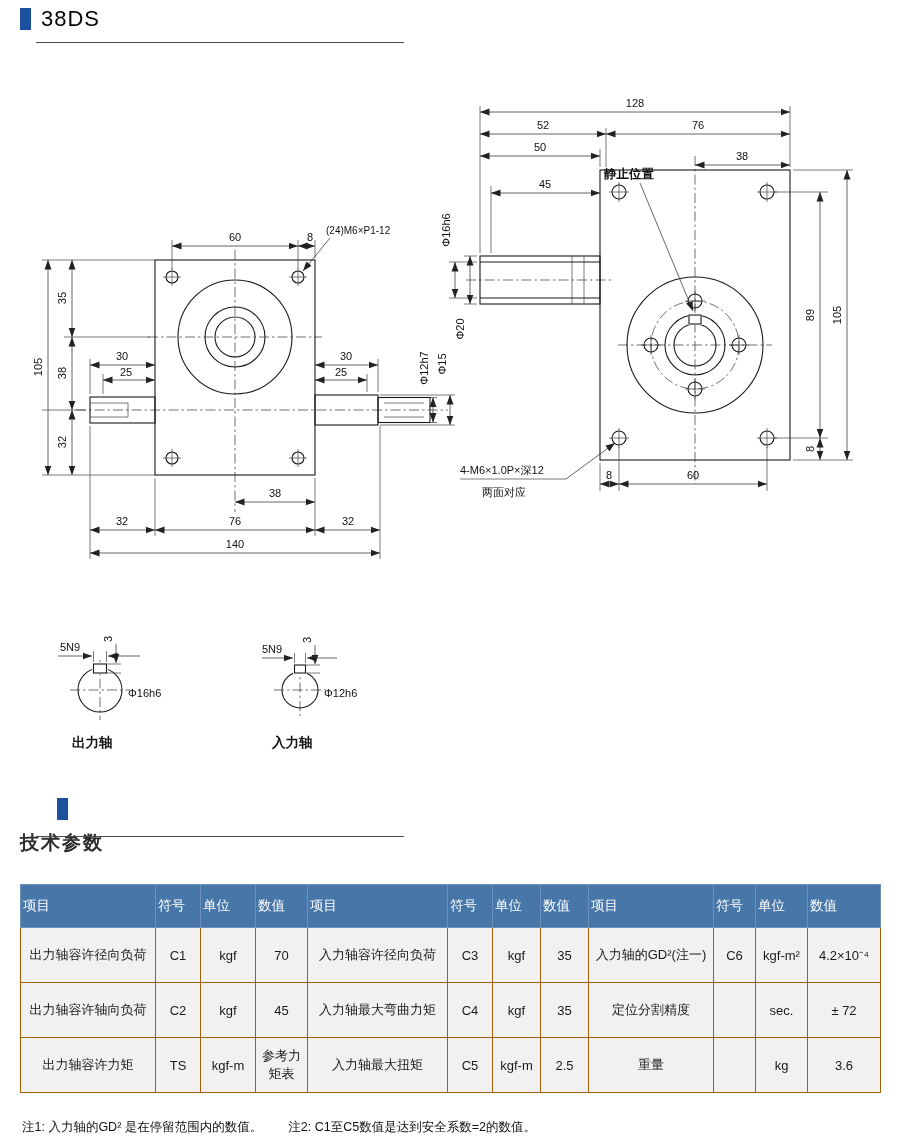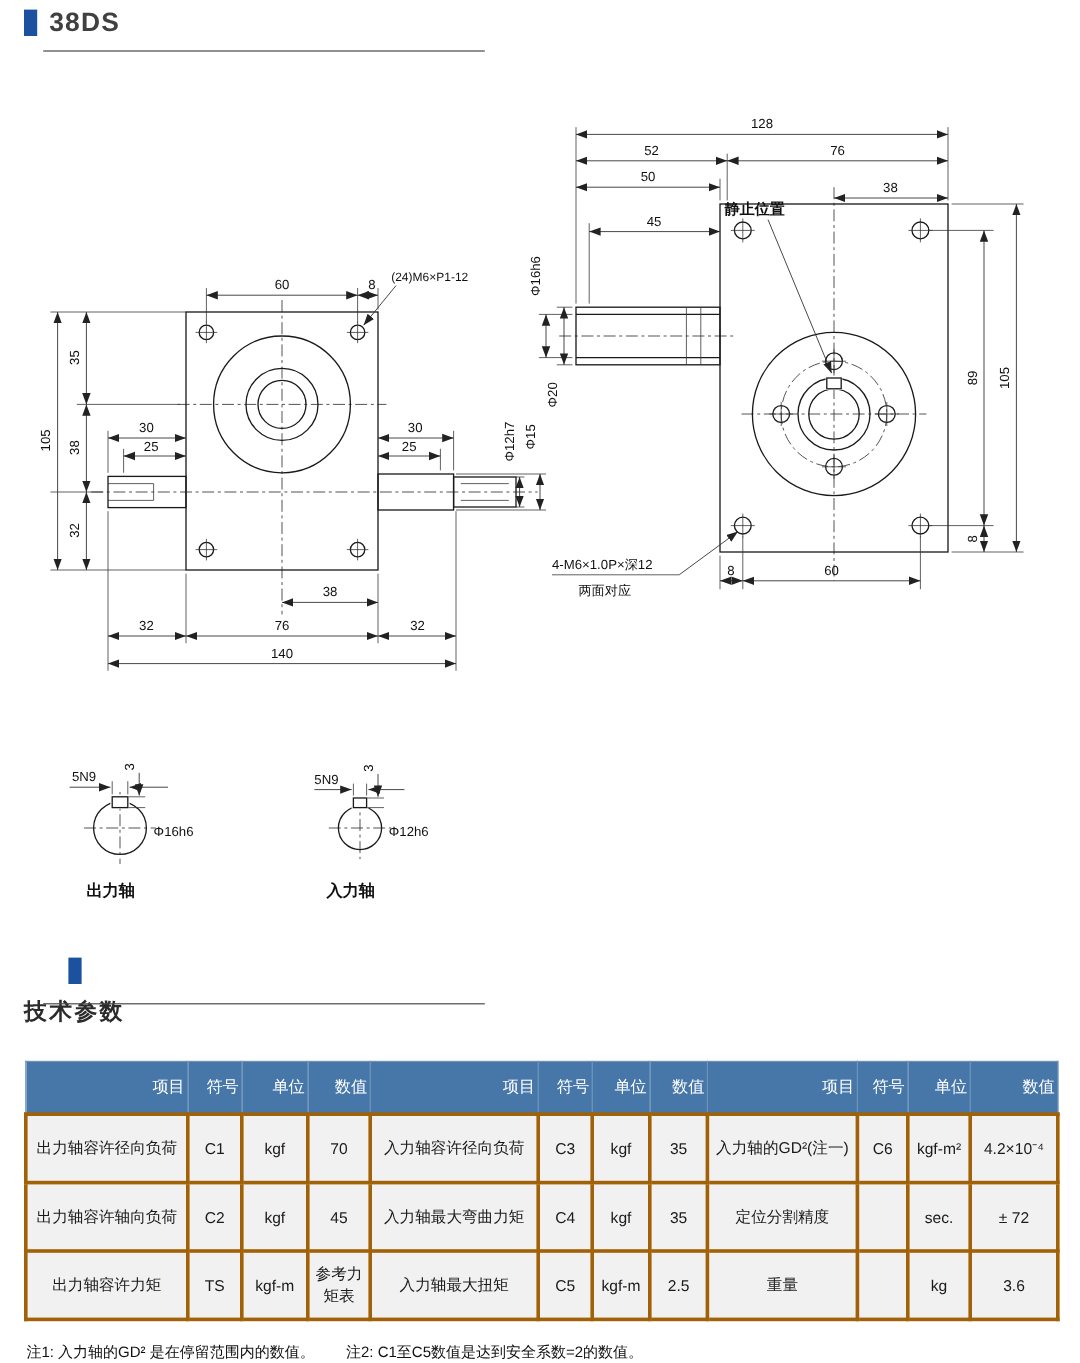--- a/index.html
+++ b/index.html
@@ -2,38 +2,38 @@
 <html><head>
 <meta charset="utf-8">
 <style>
   html,body{margin:0;padding:0;}
   body{
     width:900px;height:1136px;position:relative;background:#ffffff;
     font-family:"Liberation Sans",sans-serif;color:#1a1a1a;overflow:hidden;
   }
   .sec-head{position:absolute;display:flex;align-items:center;gap:10px;}
   .sq{width:11px;height:22px;background:#1b519e;}
-  .t1{font-size:22px;font-weight:bold;color:#404040;letter-spacing:1px;text-align:center;}
+  .t1{font-size:22px;font-weight:normal;color:#000000;letter-spacing:1px;text-align:center;}
   .t2{font-size:19px;font-weight:600;color:#2b2b2b;letter-spacing:2px;}
   .rule{position:absolute;height:1px;background:#4a4a4a;}
 
   svg{position:absolute;left:0;top:50px;}
   .ln{fill:none;stroke:#1a1a1a;stroke-width:1.1;}
   .thin{fill:none;stroke:#333;stroke-width:0.65;}
   .dim{fill:none;stroke:#333;stroke-width:0.75;}
   .cl{fill:none;stroke:#333;stroke-width:0.7;stroke-dasharray:10 3 2.5 3;}
   .wht{fill:#fff;stroke:none;}
   text.dm{font:11px "Liberation Sans",sans-serif;fill:#111;}
   text.note{font:10px "Liberation Sans",sans-serif;fill:#111;}
   text.cjk{font:bold 12.5px "Liberation Sans",sans-serif;fill:#111;}
   text.shaft-label{font:bold 13.5px "Liberation Sans",sans-serif;fill:#111;}
 
   table.spec{position:absolute;left:20px;top:884px;width:860px;border-collapse:collapse;table-layout:fixed;}
-  table.spec th{background:#4677a8;color:#ffffff;font-weight:normal;font-size:13.5px;height:38px;border:1px solid #6d93ba;padding:2px 2px;text-align:right;}
-  table.spec td{background:#f1f1f1;font-size:13px;color:#1a1a1a;height:50px;border:3px solid #a16207;padding:2px 3px;text-align:center;}
+  table.spec th{background:#4677a8;color:#ffffff;font-weight:normal;font-size:13.5px;height:38px;border:1px solid #6d93ba;padding:2px 2px;text-align:left;}
+  table.spec td{background:#f1f1f1;font-size:13px;color:#1a1a1a;height:50px;border:1px solid #a16207;padding:2px 3px;text-align:center;}
   .footnote{position:absolute;left:22px;top:1100px;font-size:12.5px;color:#111;margin-top:19px;}
   .footnote span{margin-right:26px;}
 </style>
 </head>
 <body>
 
 <div class="sec-head" style="left:20px;top:6px;">
   <div class="sq"></div>
   <div class="t1">38DS</div>
 </div>

